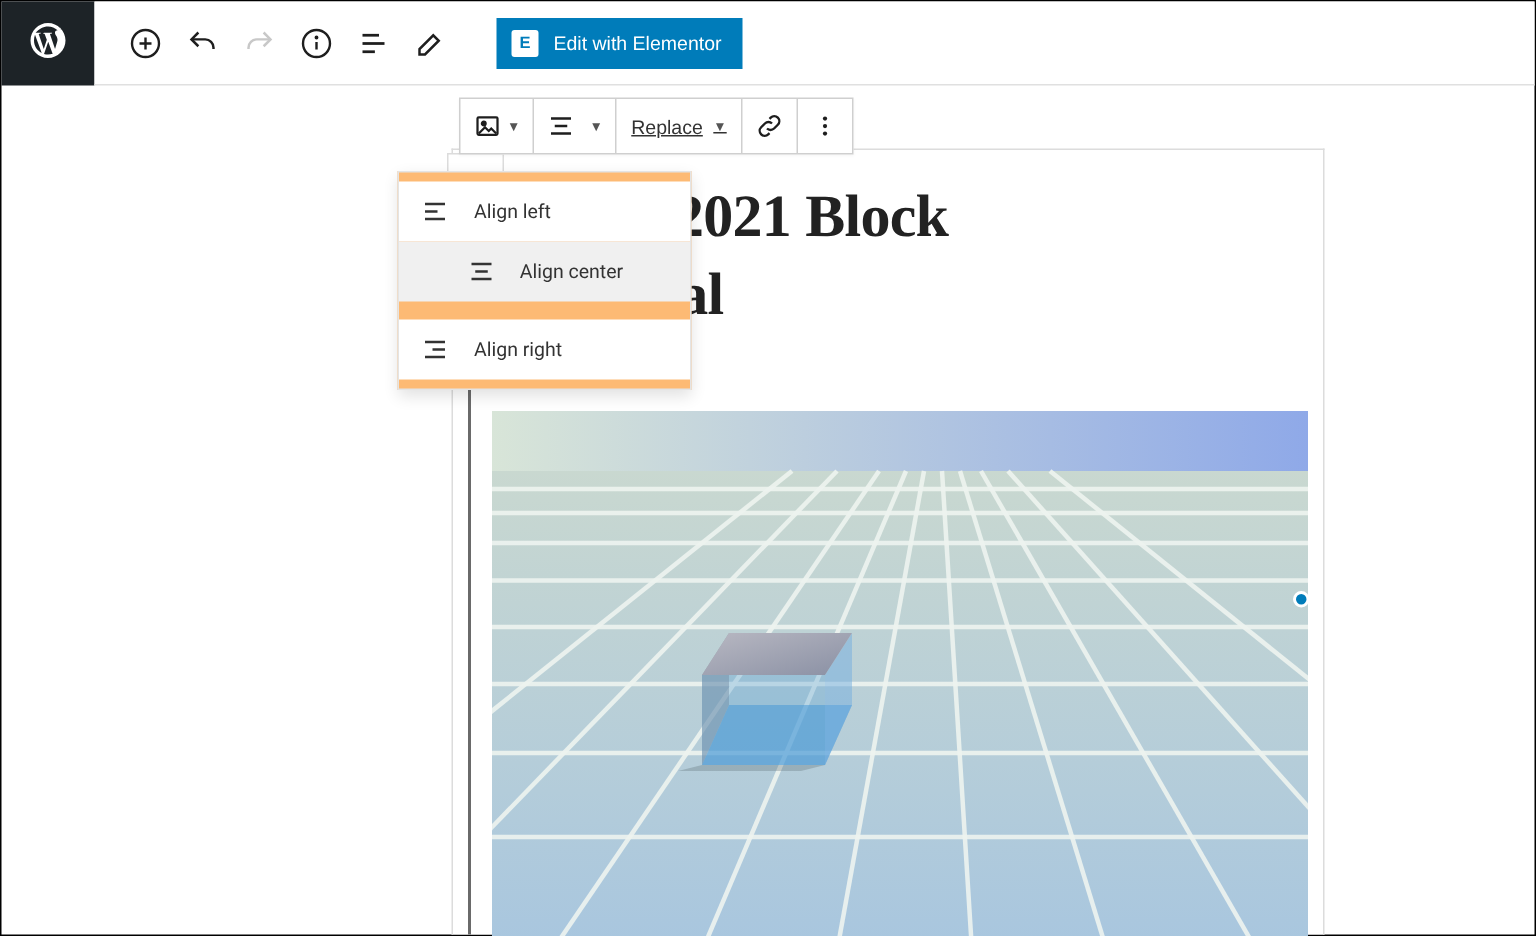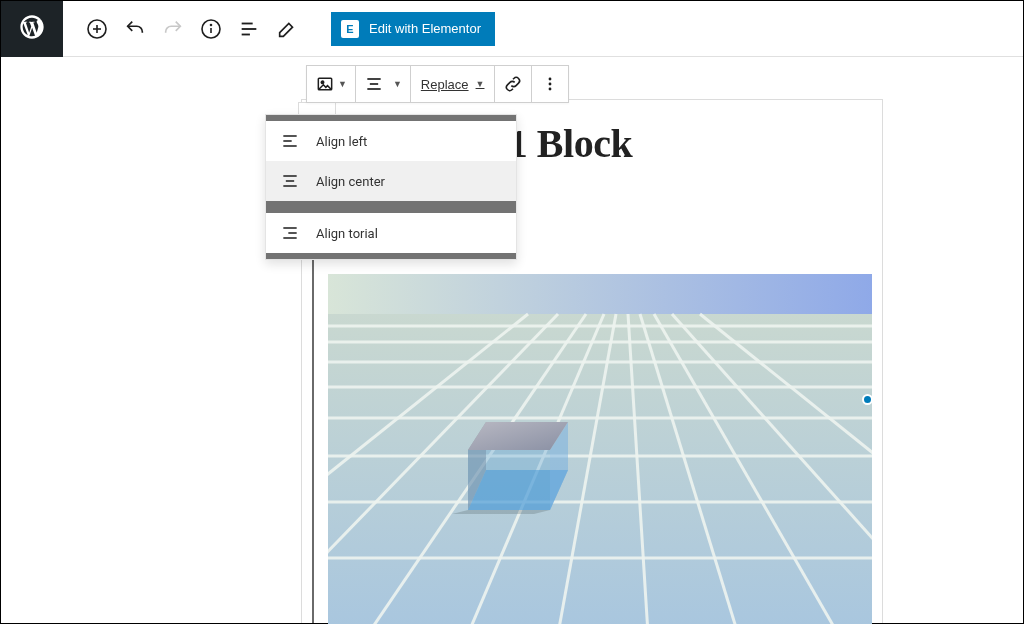--- a/index.html
+++ b/index.html
@@ -34,23 +34,23 @@
   .block-toolbar { position: absolute; left: 305px; top: 64px; height: 38px; border: 1px solid #cfcfcf; background: #fff; display: flex; box-shadow: 0 1px 2px rgba(0,0,0,.04); z-index: 5; }
   .bt-group { display: flex; align-items: center; border-right: 1px solid #cfcfcf; }
   .bt-group:last-child { border-right: none; }
   .bt-btn { height: 36px; padding: 0 8px; display: inline-flex; align-items: center; justify-content: center; gap: 3px; background: transparent; border: none; cursor: pointer; color: #1e1e1e; font-size: 13px; }
   .bt-btn svg { width: 20px; height: 20px; }
   .bt-btn .caret { font-size: 9px; color: #555; }
   .bt-btn.replace { padding: 0 10px; color: #333; text-decoration: underline; }
   .bt-btn.more svg { width: 20px; height: 20px; }
 
   
-  .dropdown { position: absolute; left: 264px; top: 113px; width: 252px; background: #737373; border: 1px solid #e4e4e4; box-shadow: 0 4px 10px rgba(0,0,0,.12); padding: 6px 0; z-index: 10; }
+  .dropdown { position: absolute; left: 264px; top: 113px; width: 196px; background: #fdba74; border: 1px solid #e4e4e4; box-shadow: 0 4px 10px rgba(0,0,0,.12); padding: 6px 0; z-index: 10; }
   .dd-item { display: flex; align-items: center; gap: 16px; padding: 10px 14px; font-size: 13px; color: #333; cursor: pointer; background: #fff; }
-  .dd-item.hover { background: #f0f0f0; }
+  .dd-item.hover { background: #f0f0f0; justify-content: center; }
   .dd-item svg { width: 20px; height: 20px; flex-shrink: 0; }
   .dd-sep { height: 12px; }
 
   
   .peek-tab { position: absolute; left: 297px; top: 101px; width: 38px; height: 14px; border: 1px solid #dcdcdc; border-bottom: none; background: #fff; z-index: 2; }
 </style>
 </head>
 <body>
 
 <div class="viewport">
@@ -240,17 +240,17 @@
         </svg>
       <span>Align center</span>
     </div>
     <div class="dd-sep"></div>
     <div class="dd-item">
       <svg viewBox="0 0 24 24" fill="currentColor">
           <rect x="4" y="5" width="16" height="2"></rect>
           <rect x="10" y="11" width="10" height="2"></rect>
           <rect x="4" y="17" width="16" height="2"></rect>
         </svg>
-      <span>Align torial</span>
+      <span>Align right</span>
     </div>
   </div>
 
 </div>
 
 </body></html>

